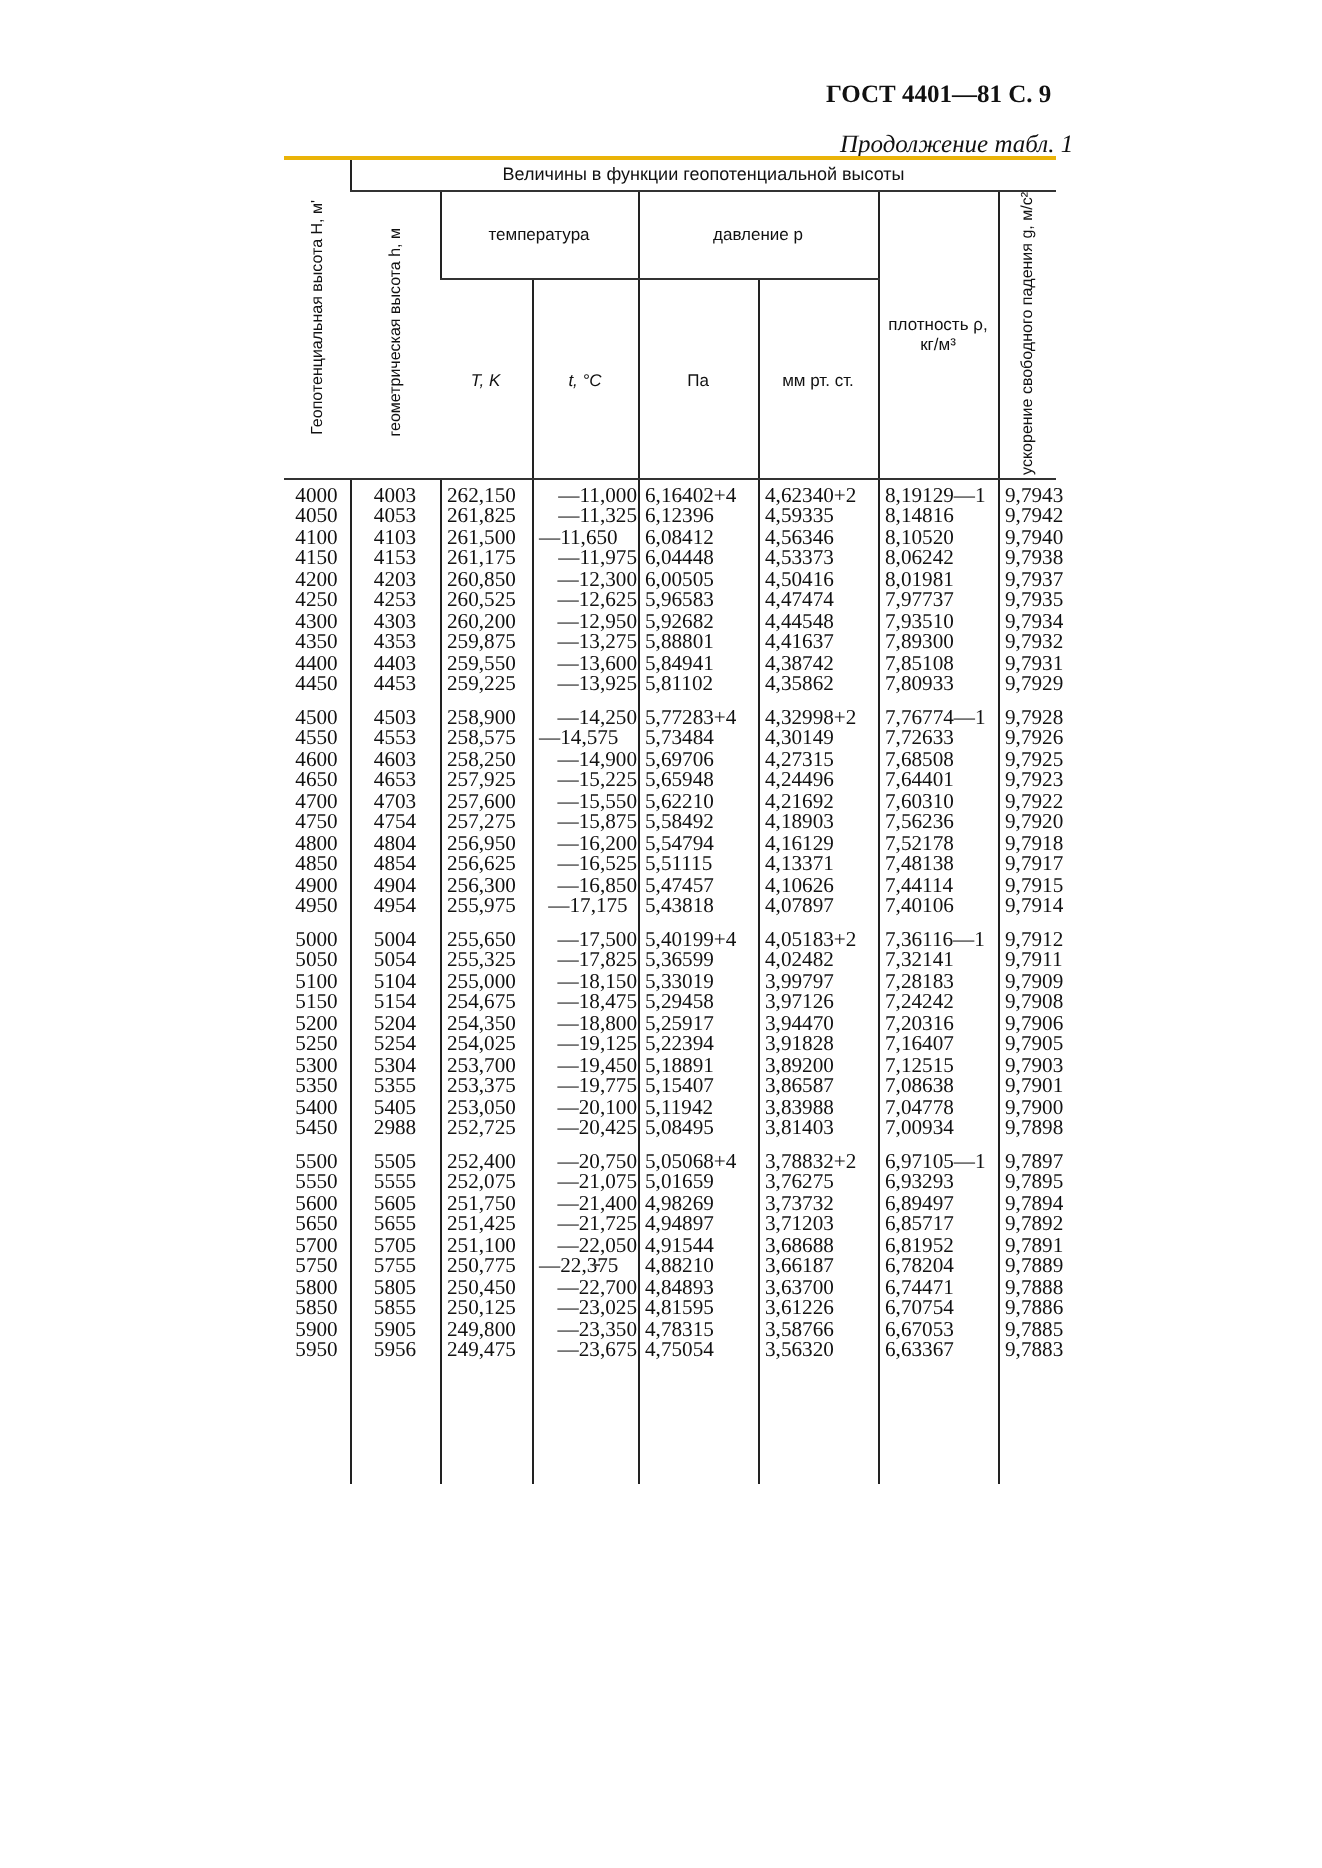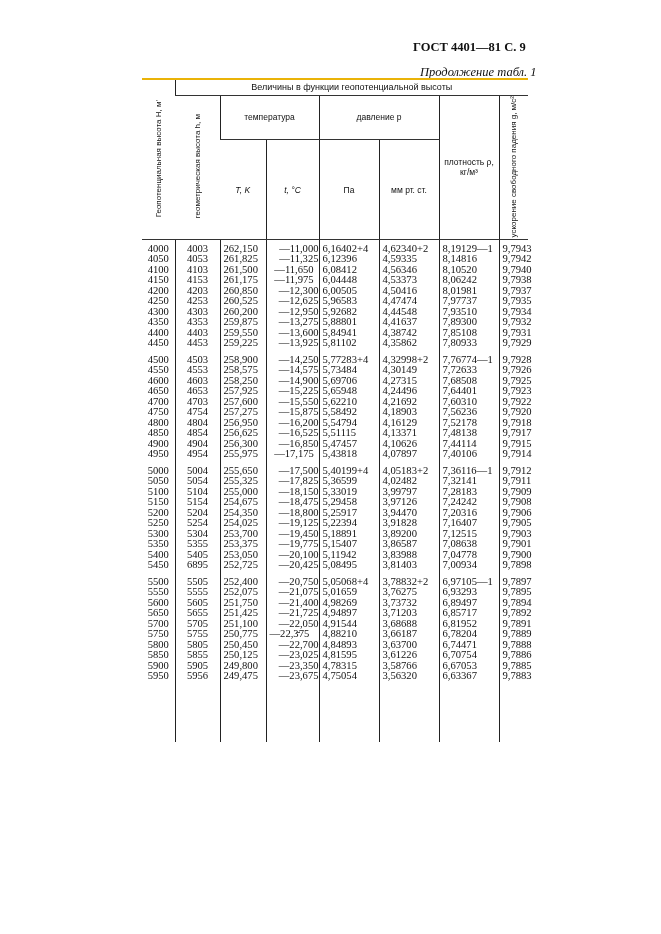--- a/index.html
+++ b/index.html
@@ -82,31 +82,31 @@
           <td style="text-align: right;">—11,325</td>
           <td>6,12396</td>
           <td>4,59335</td>
           <td>8,14816</td>
           <td>9,7942</td>
         </tr>
         <tr>
           <td class="c-num">4100</td>
           <td class="c-num">4103</td>
           <td>261,500</td>
-          <td style="text-align: center; margin-left: 44px;">—11,650</td>
+          <td style="text-align: left; margin-left: 44px;">—11,650</td>
           <td>6,08412</td>
           <td>4,56346</td>
           <td>8,10520</td>
           <td>9,7940</td>
         </tr>
         <tr>
           <td class="c-num">4150</td>
           <td class="c-num">4153</td>
           <td>261,175</td>
-          <td style="text-align: center; margin-top: 16px;">—11,975</td>
+          <td style="text-align: right; margin-top: 16px;">—11,975</td>
           <td>6,04448</td>
           <td>4,53373</td>
           <td>8,06242</td>
           <td>9,7938</td>
         </tr>
         <tr>
           <td class="c-num">4200</td>
           <td class="c-num">4203</td>
           <td>260,850</td>
           <td style="text-align: right;">—12,300</td>
@@ -172,21 +172,21 @@
           <td style="text-align: right;">—14,250</td>
           <td>5,77283+4</td>
           <td>4,32998+2</td>
           <td>7,76774—1</td>
           <td>9,7928</td>
         </tr>
         <tr>
           <td class="c-num">4550</td>
           <td class="c-num">4553</td>
           <td>258,575</td>
-          <td style="text-align: right;">—14,575</td>
+          <td style="text-align: left;">—14,575</td>
           <td>5,73484</td>
           <td>4,30149</td>
           <td>7,72633</td>
           <td>9,7926</td>
         </tr>
         <tr>
           <td class="c-num">4600</td>
           <td class="c-num">4603</td>
           <td>258,250</td>
           <td style="text-align: right;">—14,900</td>
@@ -350,21 +350,21 @@
           <td class="c-num">5405</td>
           <td>253,050</td>
           <td style="text-align: right; margin-left: 36px;">—20,100</td>
           <td>5,11942</td>
           <td>3,83988</td>
           <td>7,04778</td>
           <td>9,7900</td>
         </tr>
         <tr>
           <td class="c-num">5450</td>
-          <td class="c-num">6895</td>
+          <td class="c-num">2988</td>
           <td>252,725</td>
           <td style="text-align: right;">—20,425</td>
           <td>5,08495</td>
           <td>3,81403</td>
           <td>7,00934</td>
           <td>9,7898</td>
         </tr>
         <tr class="grp">
           <td class="c-num">5500</td>
           <td class="c-num">5505</td>

